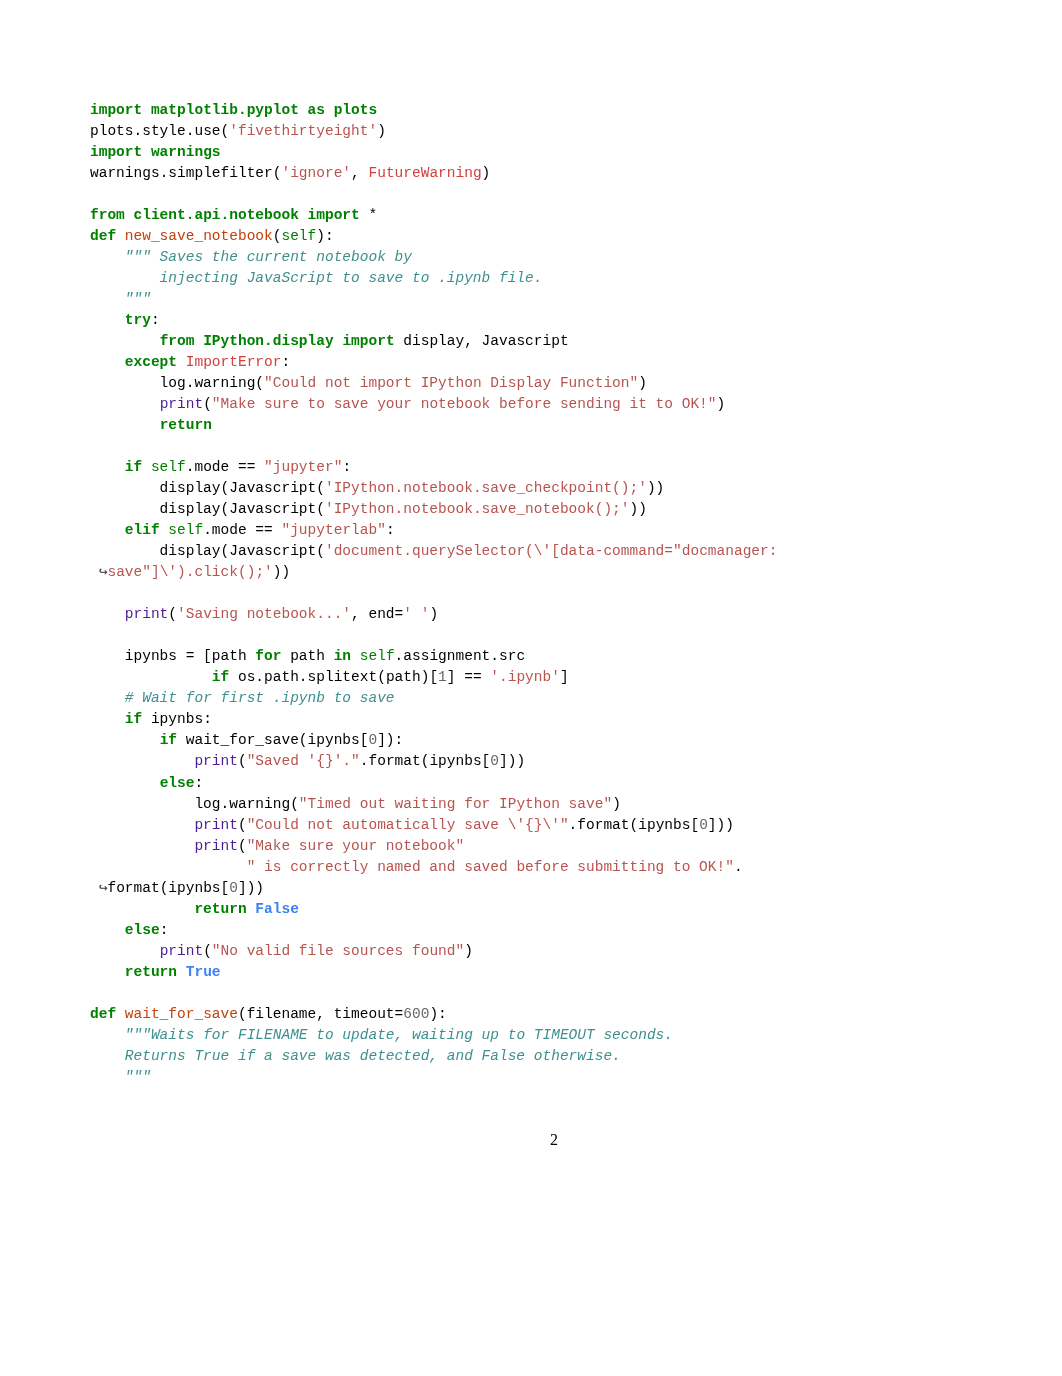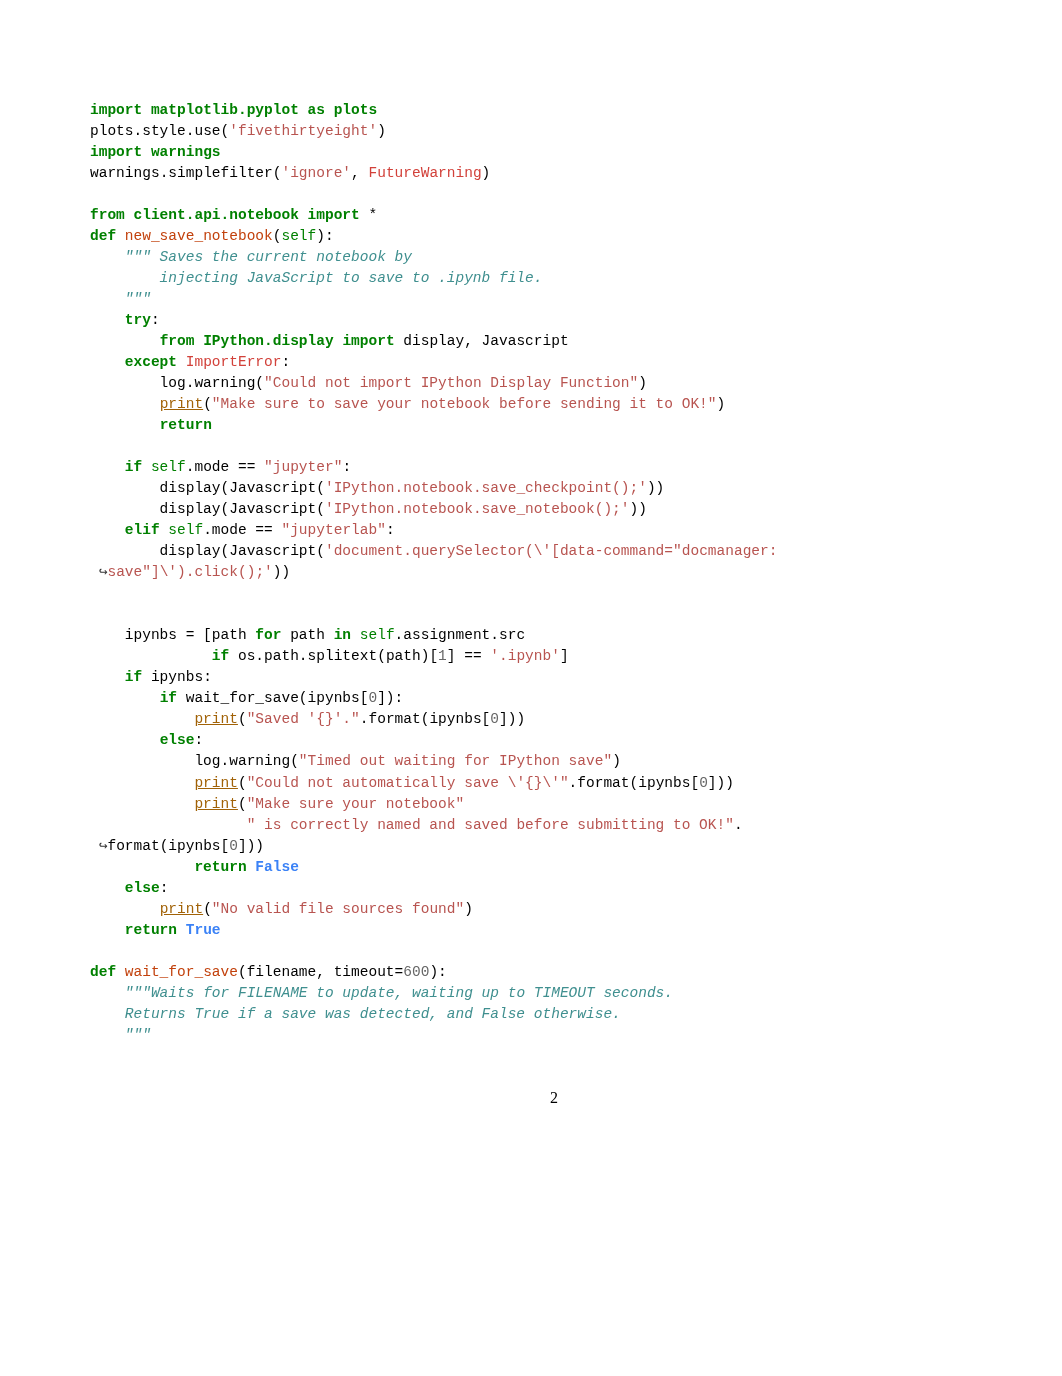--- a/index.html
+++ b/index.html
@@ -22,21 +22,21 @@
   }
   .kw { color: #008000; font-weight: bold; }
   .nn { color: #008000; font-weight: bold; }
   .fn { color: #c2410c; }
   .str { color: #b85450; }
   .com { color: #3f8f8f; font-style: italic; }
   .self { color: #008000; }
   .err { color: #d2413a; font-weight: normal; }
   .const { color: #3b82f6; font-weight: bold; }
   .num { color: #666666; }
-  .cls { color: #a16207; text-decoration: underline; }
+  .cls { color: #4c1d95; }
   .arrow { color: #333; }
   .page-num {
     text-align: center;
     font-family: "Times New Roman", serif;
     font-size: 16px;
     margin-top: 40px;
   }
 </style>
 </head>
 <body>
@@ -60,23 +60,25 @@
       <div class="code-line"><span>        </span><span class="cls">print</span><span>(</span><span class="str">"Make sure to save your notebook before sending it to OK!"</span><span>)</span></div>
       <div class="code-line"><span>        </span><span class="kw">return</span></div>
       <div class="code-line">&nbsp;</div>
       <div class="code-line"><span>    </span><span class="kw">if </span><span class="self">self</span><span>.</span><span>mode </span><span>==</span><span> </span><span class="str">"jupyter"</span><span>:</span></div>
       <div class="code-line"><span>        display(Javascript(</span><span class="str">'IPython.notebook.save_checkpoint();'</span><span>))</span></div>
       <div class="code-line"><span>        display(Javascript(</span><span class="str">'IPython.notebook.save_notebook();'</span><span>))</span></div>
       <div class="code-line"><span>    </span><span class="kw">elif </span><span class="self">self</span><span>.</span><span>mode </span><span>==</span><span> </span><span class="str">"jupyterlab"</span><span>:</span></div>
       <div class="code-line"><span>        display(Javascript(</span><span class="str">'document.querySelector(</span><span class="str">\'</span><span class="str">[data-command="docmanager:</span></div>
       <div class="code-line"><span class="arrow"> ↪</span><span class="str">save"]</span><span class="str">\'</span><span class="str">).click();'</span><span>))</span></div>
       <div class="code-line">&nbsp;</div>
+      <div class="code-line"><span>    </span><span class="cls">print</span><span>(</span><span class="str">'Saving notebook...'</span><span>, end</span><span>=</span><span class="str">' '</span><span>)</span></div>
       <div class="code-line">&nbsp;</div>
       <div class="code-line"><span>    ipynbs </span><span>=</span><span> [path </span><span class="kw">for </span><span>path </span><span class="kw">in </span><span class="self">self</span><span>.</span><span>assignment</span><span>.</span><span>src</span></div>
       <div class="code-line"><span>              </span><span class="kw">if </span><span>os</span><span>.</span><span>path</span><span>.</span><span>splitext(path)[</span><span class="num">1</span><span>] </span><span>==</span><span> </span><span class="str">'.ipynb'</span><span>]</span></div>
+      <div class="code-line"><span>    </span><span class="com"># Wait for first .ipynb to save</span></div>
       <div class="code-line"><span>    </span><span class="kw">if </span><span>ipynbs:</span></div>
       <div class="code-line"><span>        </span><span class="kw">if </span><span>wait_for_save(ipynbs[</span><span class="num">0</span><span>]):</span></div>
       <div class="code-line"><span>            </span><span class="cls">print</span><span>(</span><span class="str">"Saved '</span><span class="str">{}</span><span class="str">'."</span><span>.</span><span>format(ipynbs[</span><span class="num">0</span><span>]))</span></div>
       <div class="code-line"><span>        </span><span class="kw">else</span><span>:</span></div>
       <div class="code-line"><span>            log</span><span>.</span><span>warning(</span><span class="str">"Timed out waiting for IPython save"</span><span>)</span></div>
       <div class="code-line"><span>            </span><span class="cls">print</span><span>(</span><span class="str">"Could not automatically save </span><span class="str">\'</span><span class="str">{}</span><span class="str">\'</span><span class="str">"</span><span>.</span><span>format(ipynbs[</span><span class="num">0</span><span>]))</span></div>
       <div class="code-line"><span>            </span><span class="cls">print</span><span>(</span><span class="str">"Make sure your notebook"</span></div>
       <div class="code-line"><span>                  </span><span class="str">" is correctly named and saved before submitting to OK!"</span><span>.</span></div>
       <div class="code-line"><span class="arrow"> ↪</span><span>format(ipynbs[</span><span class="num">0</span><span>]))</span></div>
       <div class="code-line"><span>            </span><span class="kw">return </span><span class="const">False</span></div>

